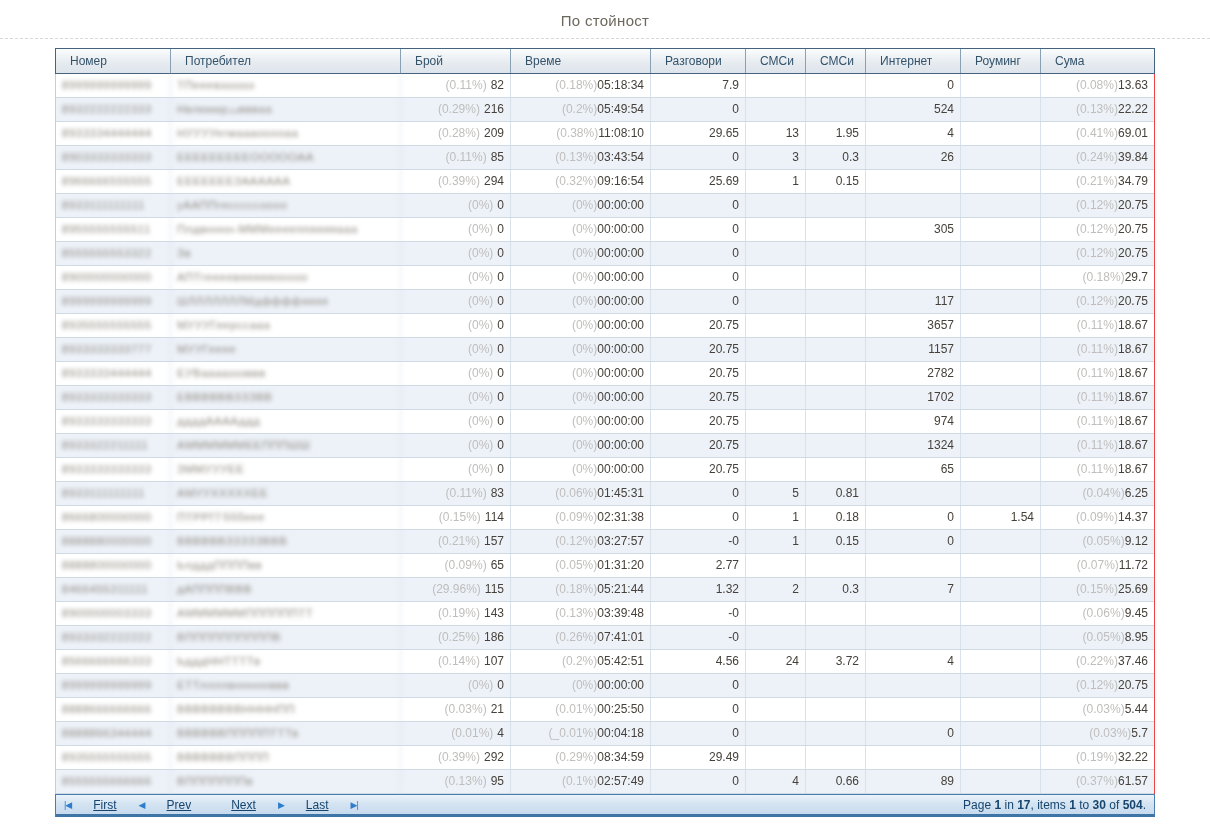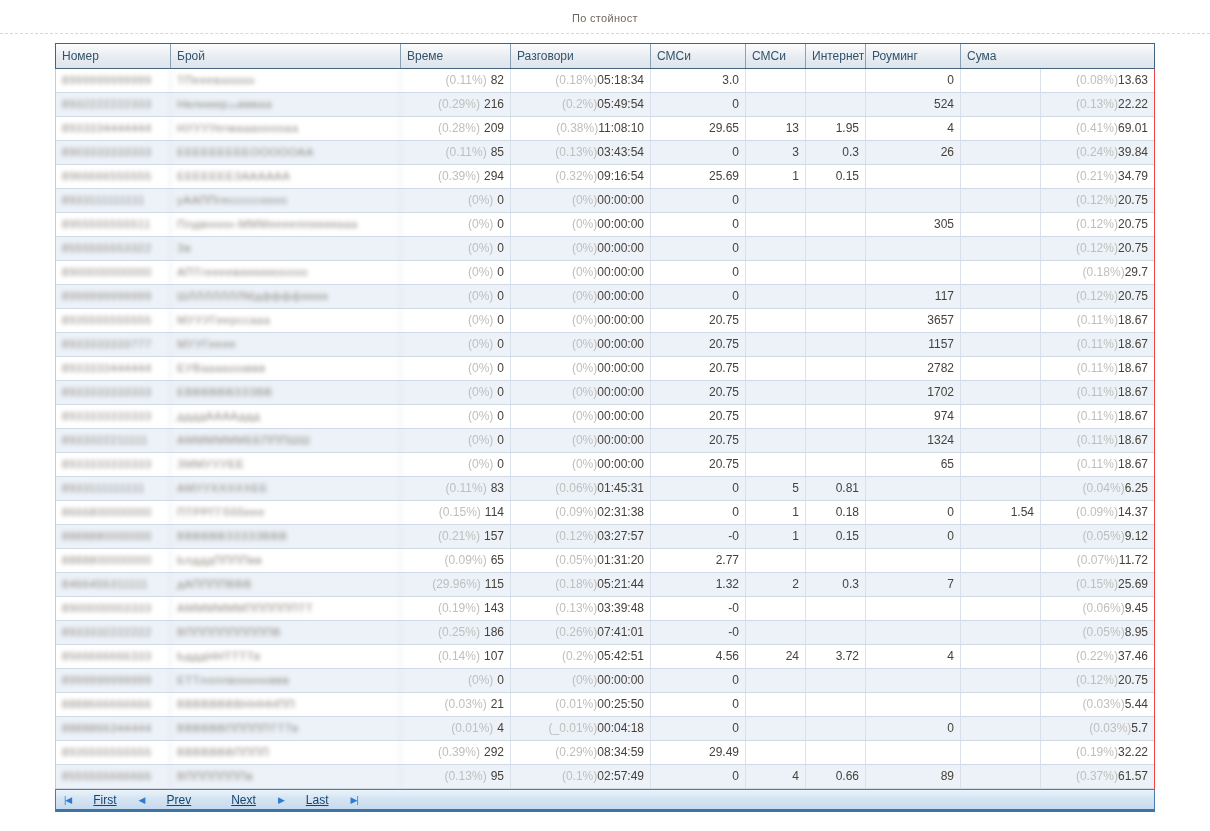--- a/index.html
+++ b/index.html
@@ -1,29 +1,29 @@
 <!DOCTYPE html>
 <html><head>
 <meta charset="utf-8">
 <style>
   * { margin:0; padding:0; box-sizing:border-box; }
   html,body { background:#ffffff; font-family:"Liberation Sans", sans-serif; }
   .page { position:relative; width:1210px; height:831px; background:#fff; overflow:hidden; }
 
-  .page-title { text-align:center; padding-top:12px; font-size:11px; color:#6e675c; letter-spacing:0.3px; }
+  .page-title { text-align:center; padding-top:12px; font-size:15px; color:#6e675c; letter-spacing:0.3px; }
   .dashed-sep { border-top:1px dashed #d8d8d8; margin-top:9px; width:100%; }
 
   .grid-wrap { margin:9px 55px 0 55px; width:1100px; font-size:12px; }
 
   
   .grid-header { display:grid; grid-template-columns:115px 230px 110px 140px 95px 60px 60px 95px 80px 1fr;
     height:26px; line-height:24px;
     background:linear-gradient(#fbfcfd, #e7ecf1 55%, #dde4eb);
     border:1px solid #44637f; color:#33536b; }
-  .hcell { padding:0 6px; border-right:1px solid #8aa0b3; overflow:hidden; white-space:nowrap; }
+  .hcell { padding:0 14px; border-right:1px solid #8aa0b3; overflow:hidden; white-space:nowrap; }
   .hcell:last-child { border-right:none; }
   .hcell.r { text-align:left; }
 
   
   .grid-body { border-left:1px solid #c6cdd4; border-right:1px solid #ef4444; }
   .grow { display:grid; grid-template-columns:115px 230px 110px 140px 95px 60px 60px 95px 80px 1fr;
     height:24px; line-height:23px; border-bottom:1px solid #cfdae5; }
   .grow.odd  { background:#ffffff; }
   .grow.even { background:#edf2f9; }
   .gcell { padding:0 6px; border-right:1px solid #d9e1ea; overflow:hidden; white-space:nowrap; color:#46413a; }
@@ -49,36 +49,37 @@
 </head>
 <body>
 
 <div class="page">
   <div class="page-title">По стойност</div>
   <div class="dashed-sep"></div>
 
   <div class="grid-wrap">
     <div class="grid-header" id="gridHeader">
         <div class="hcell l">Номер</div>
+        <div class="hcell l">Потребител</div>
         <div class="hcell r">Брой</div>
         <div class="hcell r">Време</div>
         <div class="hcell r">Разговори</div>
         <div class="hcell r">СМСи</div>
         <div class="hcell r">СМСи</div>
         <div class="hcell r">Интернет</div>
         <div class="hcell r">Роуминг</div>
         <div class="hcell r">Сума</div>
       </div>
     <div class="grid-body" id="gridBody">
         <div class="grow odd">
           <div class="gcell l blur">8999999999999</div>
           <div class="gcell l blur">ТПееевзззззз</div>
           <div class="gcell r"><span class="pct gap">(0.11%)</span><span class="val">82</span></div>
           <div class="gcell r"><span class="pct">(0.18%)</span><span class="val">05:18:34</span></div>
-          <div class="gcell r">3.0</div>
+          <div class="gcell r">7.9</div>
           <div class="gcell r"></div>
           <div class="gcell r"></div>
           <div class="gcell r">0</div>
           <div class="gcell r"></div>
           <div class="gcell r"><span class="pct">(0.08%)</span><span class="val">13.63</span></div>
         </div>
         <div class="grow even">
           <div class="gcell l blur">8932222222333</div>
           <div class="gcell l blur">Нвлккккрددввваа</div>
           <div class="gcell r"><span class="pct gap">(0.29%)</span><span class="val">216</span></div>
@@ -432,15 +433,18 @@
       <div class="pager-left">
         <span class="pg-ico">|◀</span>
         <a class="pg-link">First</a>
         <span class="pg-ico">◀</span>
         <a class="pg-link">Prev</a>
         <a class="pg-link">Next</a>
         <span class="pg-ico">▶</span>
         <a class="pg-link">Last</a>
         <span class="pg-ico">▶|</span>
       </div>
+      <div class="pager-info">
+        <span>Page </span><b>1</b><span> in </span><b>17</b><span>, items </span><b>1</b><span> to </span><b>30</b><span> of </span><b>504</b><span>.</span>
+      </div>
     </div>
   </div>
 </div>
 
 </body></html>

